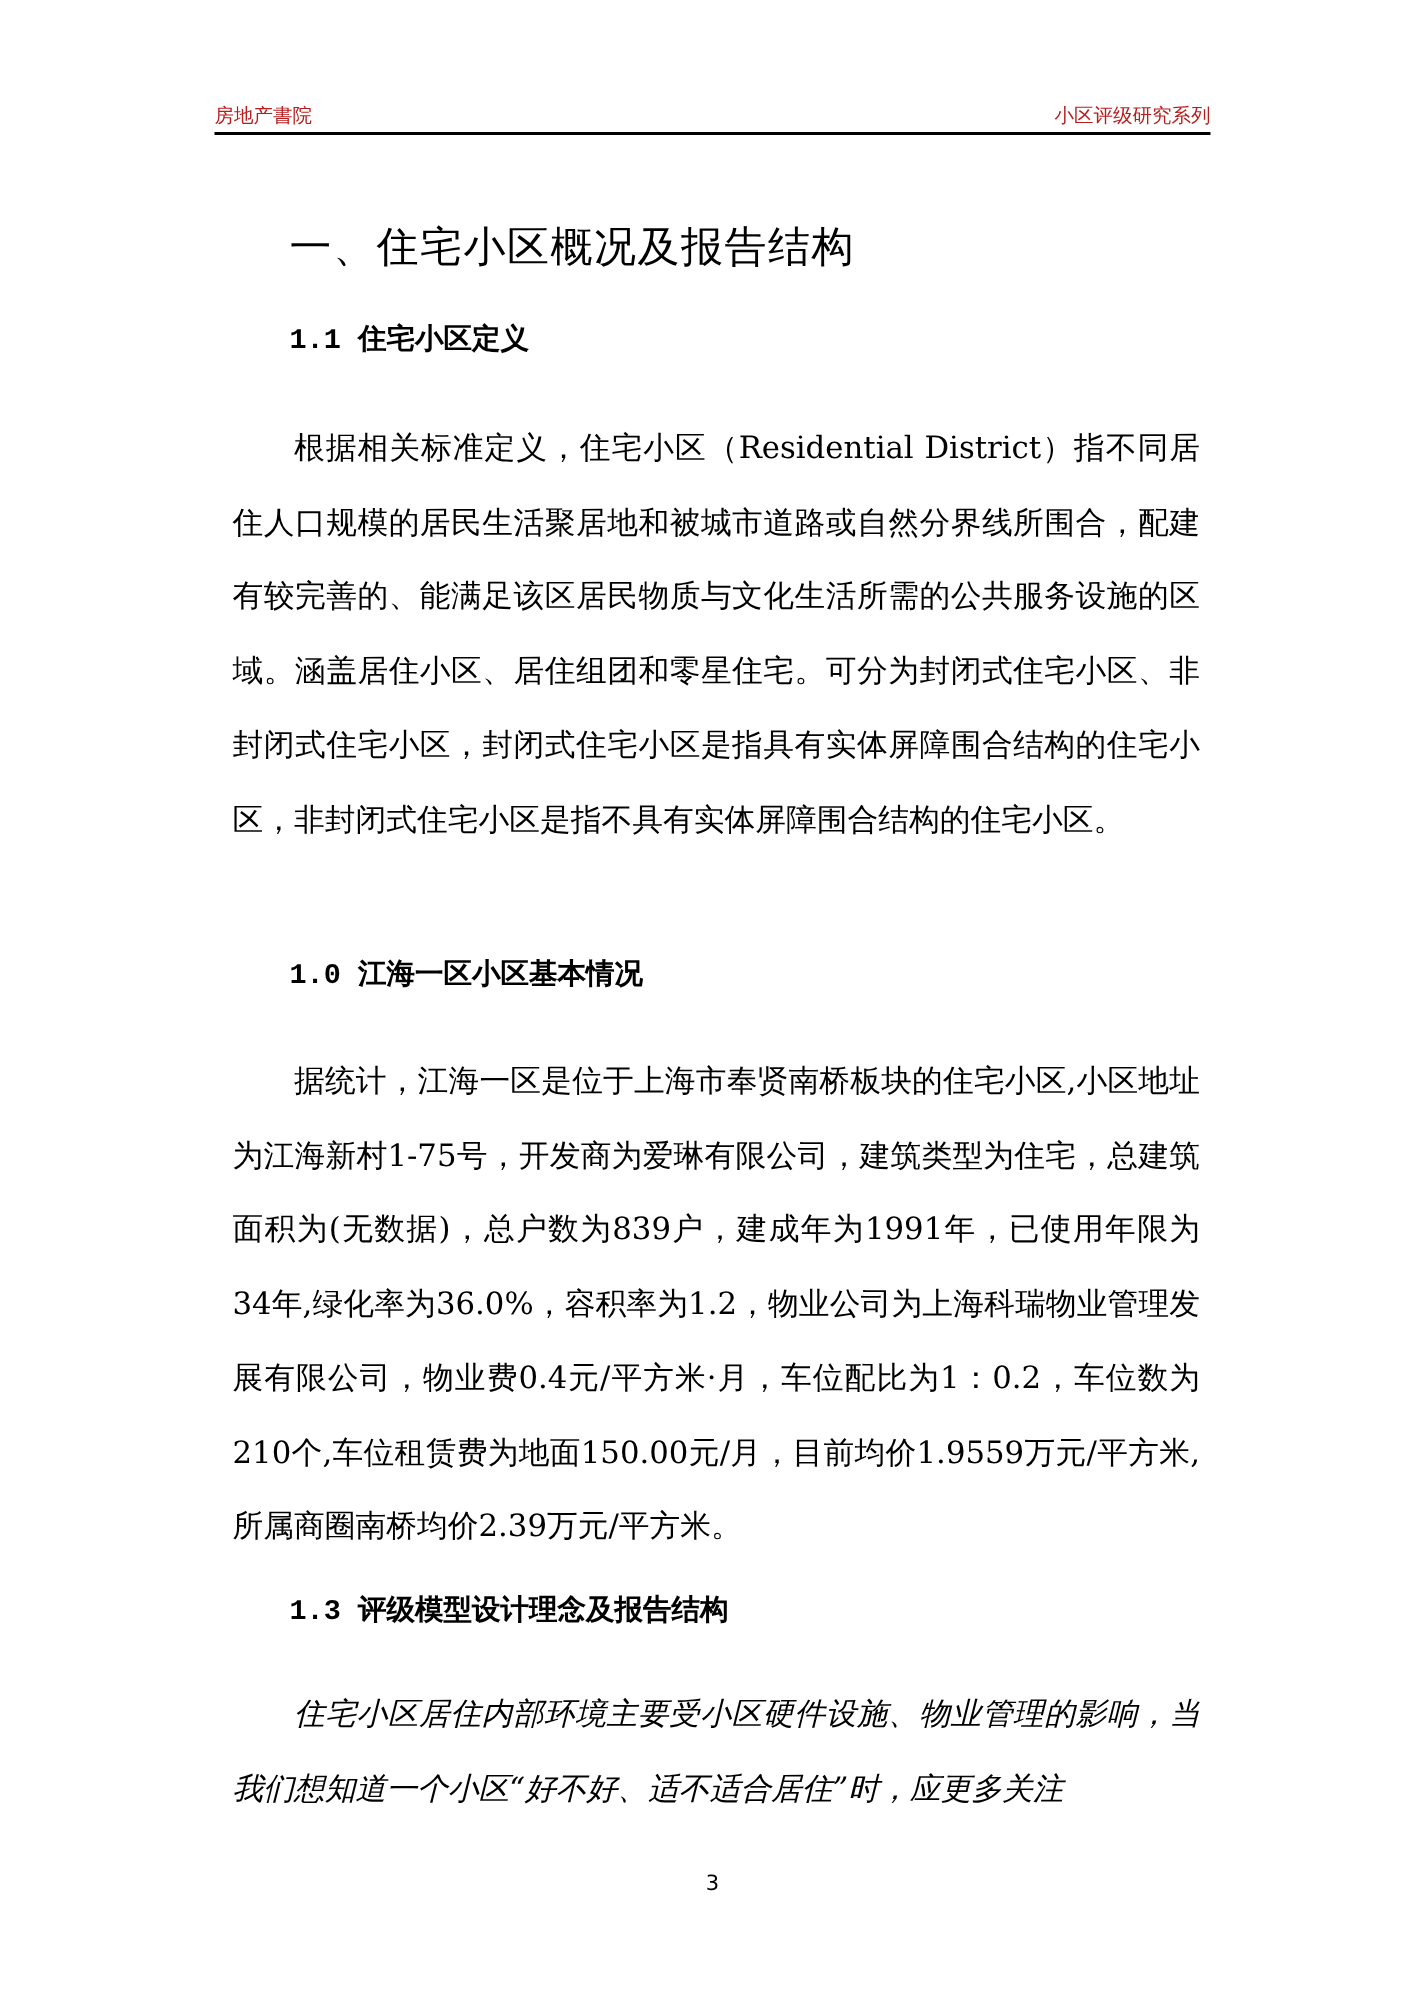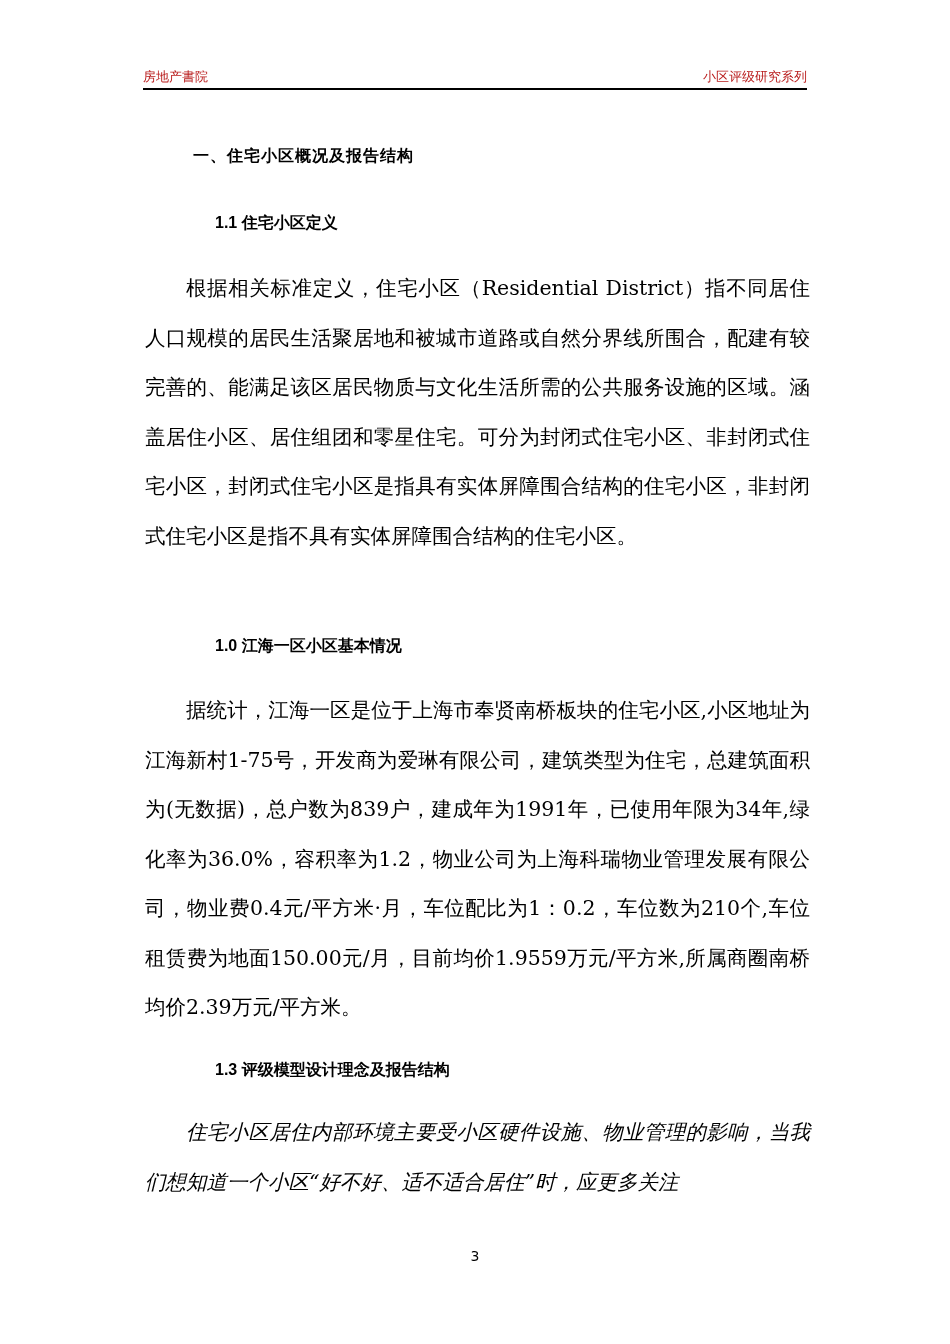--- a/index.html
+++ b/index.html
@@ -1,24 +1,24 @@
 <!DOCTYPE html>
 <html><head>
 <meta charset="utf-8">
 <style>
   html, body { margin:0; padding:0; background:#ffffff; }
   body { width:950px; height:1344px; position:relative; overflow:hidden; font-family:"DejaVu Serif", serif; color:#000; }
   .header { position:absolute; left:143px; top:66px; width:664px; height:22px; border-bottom:2.5px solid #000; }
   .header span { position:absolute; top:2px; font-family:"DejaVu Sans", sans-serif; font-size:13px; color:#b91c1c; }
   .header .left { left:0; }
   .header .right { right:0; }
-  .h1 { position:absolute; left:193px; top:146px; font-family:"DejaVu Sans", sans-serif; font-weight:bold; font-size:16px; letter-spacing:1px; }
-  .h2 { position:absolute; left:193px; font-family:Liberation Sans, sans-serif; font-weight:bold; font-size:16px;margin-left:22px; }
+  .h1 { position:absolute; left:193px; top:146px; font-family:"DejaVu Sans", sans-serif; font-weight:normal; font-size:28px; letter-spacing:1px; }
+  .h2 { position:absolute; left:193px; font-family:Liberation Mono, monospace; font-weight:bold; font-size:19px; }
   .para { position:absolute; left:145px; width:665px; font-size:20.5px; line-height:49.5px; text-align:justify; text-justify:inter-character; }
-  .para p { margin:0; text-indent:2em; }
+  .para p { margin:10px; text-indent:2em; }
   .pagenum { position:absolute; left:0; width:950px; top:1248px; text-align:center; font-family:"DejaVu Sans", sans-serif; font-size:14px; }
 </style>
 </head>
 <body>
 
 <div class="header">
   <span class="left">房地产書院</span>
   <span class="right">小区评级研究系列</span>
 </div>
 

